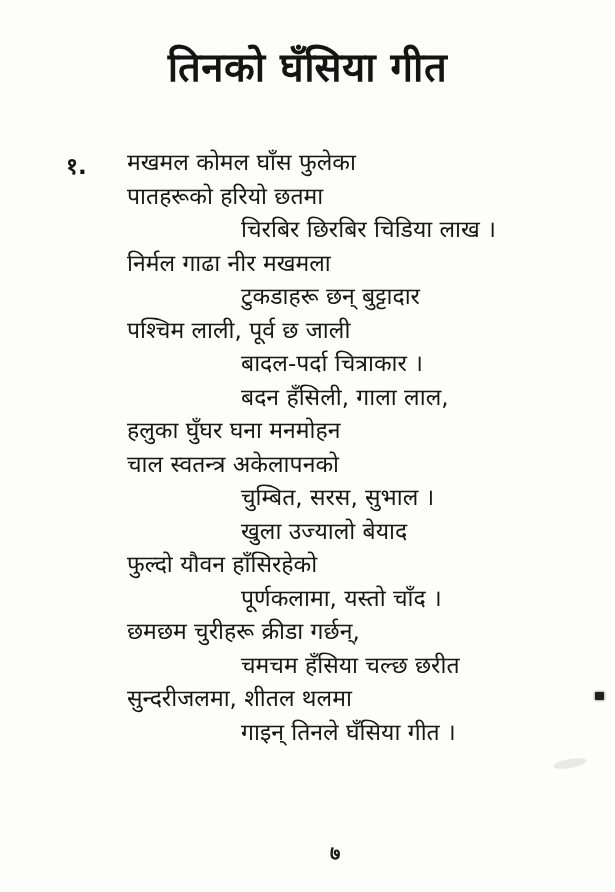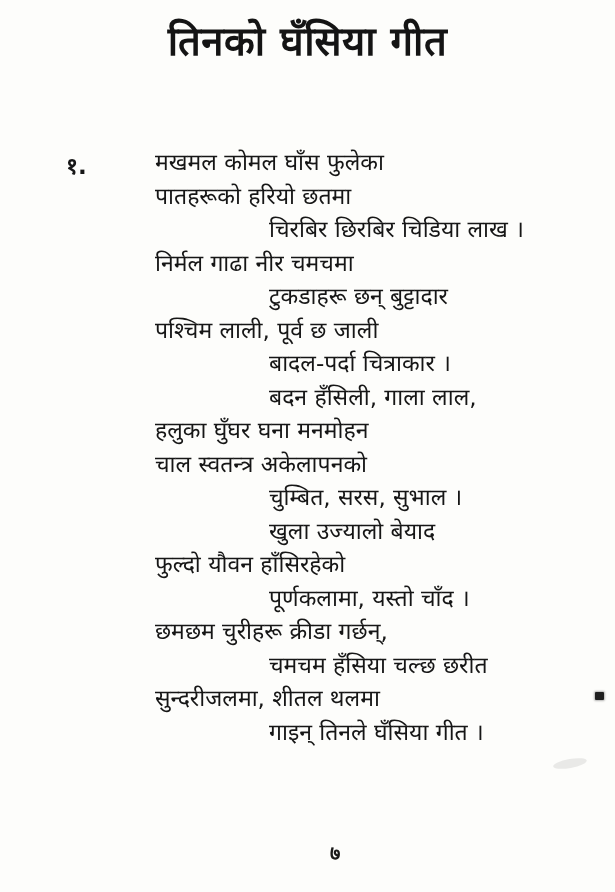--- a/index.html
+++ b/index.html
@@ -16,41 +16,41 @@
   }
   .page {
     position: relative;
     width: 615px;
     height: 892px;
     background: #fdfdfb;
     overflow: hidden;
   }
   .title {
     position: absolute;
-    top: 12px;
+    top: 38px;
     left: 0;
     width: 100%;
     margin: 0;
     text-align: center;
     font-size: 40px;
     font-weight: 700;
     letter-spacing: 0.5px;
     color: #141414;
   }
   .stanza-num {
     position: absolute;
     left: 66px;
     top: 149px;
     font-size: 23px;
     font-weight: 600;
     color: #161616;
   }
   .lines {
     position: absolute;
-    left: 155px;
+    left: 127px;
     top: 146px;
     width: 440px;
   }
   .line {
     font-size: 23px;
     line-height: 33.5px;
     height: 33.5px;
     white-space: nowrap;
     font-weight: 500;
     color: #161616;
@@ -93,21 +93,21 @@
 <div class="page">
 
   <h1 class="title">तिनको घँसिया गीत</h1>
 
   <span class="stanza-num">१.</span>
 
   <div class="lines">
     <div class="line">मखमल कोमल घाँस फुलेका</div>
     <div class="line">पातहरूको हरियो छतमा</div>
     <div class="line indent">चिरबिर छिरबिर चिडिया लाख ।</div>
-    <div class="line">निर्मल गाढा नीर चमचमा</div>
+    <div class="line">निर्मल गाढा नीर मखमला</div>
     <div class="line indent">टुकडाहरू छन् बुट्टादार</div>
     <div class="line">पश्चिम लाली, पूर्व छ जाली</div>
     <div class="line indent">बादल-पर्दा चित्राकार ।</div>
     <div class="line indent">बदन हँसिली, गाला लाल,</div>
     <div class="line">हलुका घुँघर घना मनमोहन</div>
     <div class="line">चाल स्वतन्त्र अकेलापनको</div>
     <div class="line indent">चुम्बित, सरस, सुभाल ।</div>
     <div class="line indent">खुला उज्यालो बेयाद</div>
     <div class="line">फुल्दो यौवन हाँसिरहेको</div>
     <div class="line indent">पूर्णकलामा, यस्तो चाँद ।</div>

